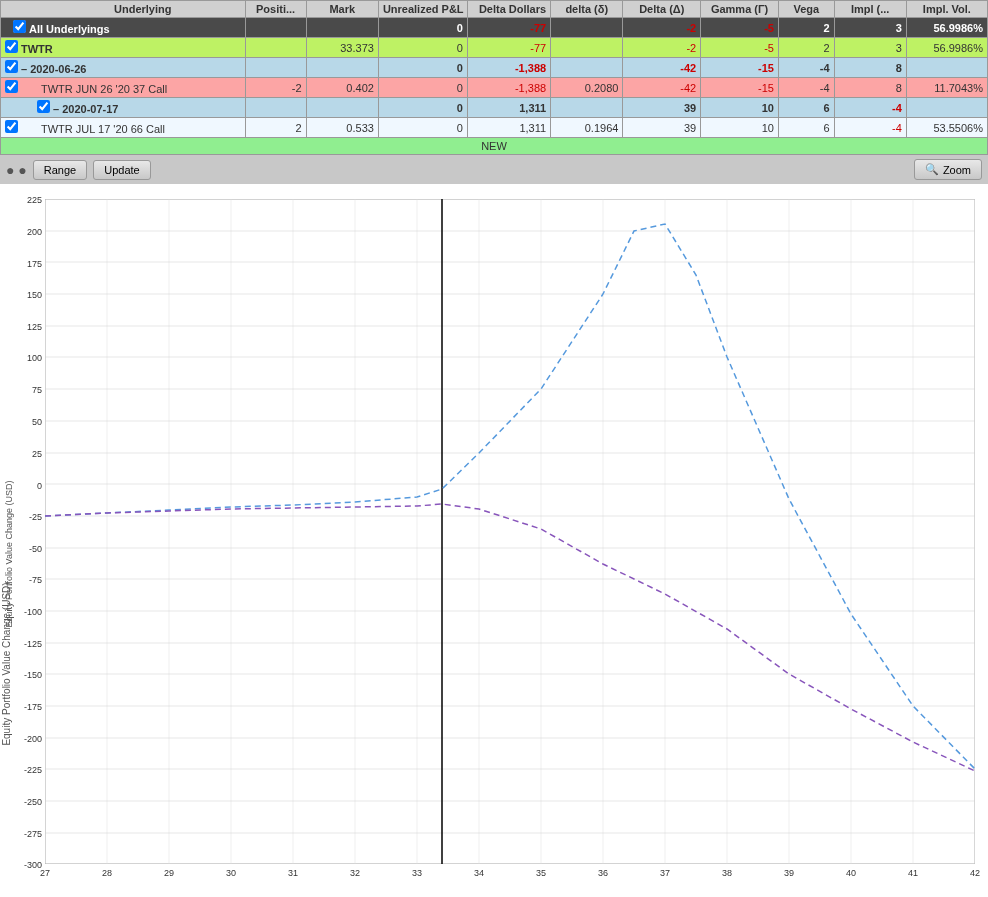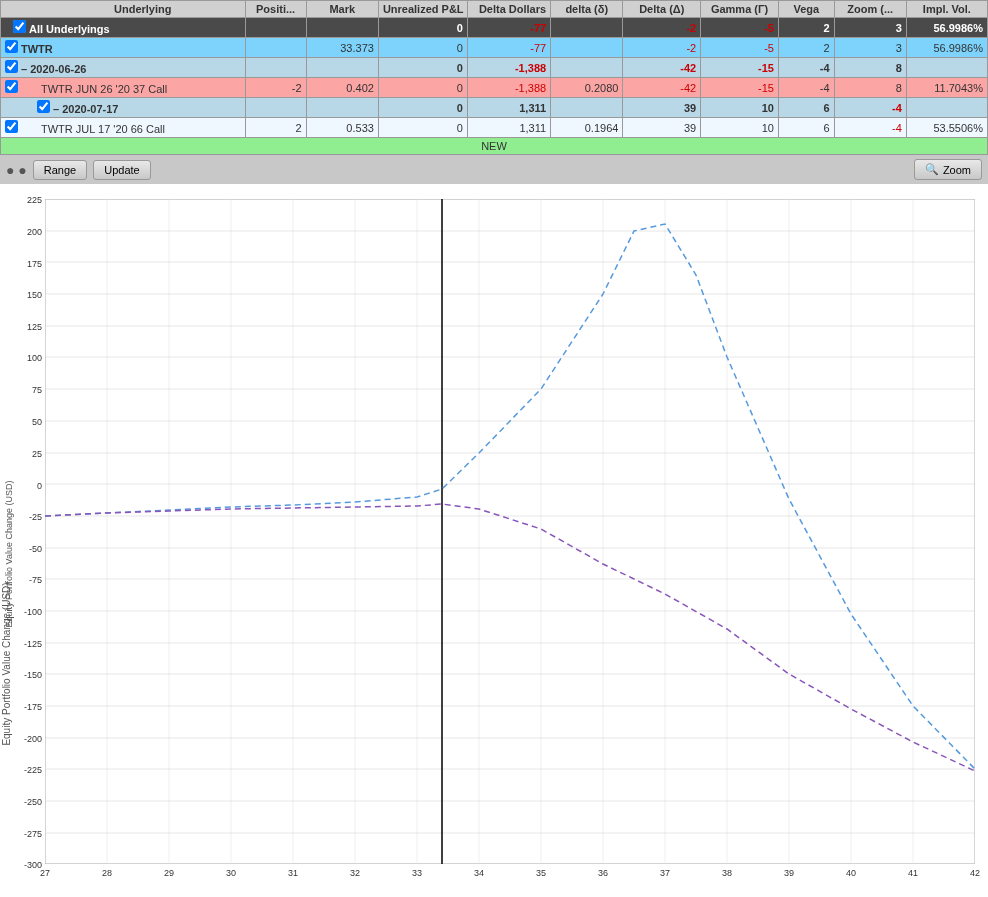--- a/index.html
+++ b/index.html
@@ -6,21 +6,21 @@
     body { font-family: Arial, sans-serif; font-size: 11px; background: #c8c8c8; overflow: hidden; }
 
     
     .table-container { width: 988px; overflow: hidden; }
     table { width: 100%; border-collapse: collapse; table-layout: fixed; }
     th, td { border: 1px solid #999; padding: 2px 4px; text-align: right; overflow: hidden; white-space: nowrap; }
     th { background: #d0d0d0; color: #333; font-weight: bold; text-align: center; }
     td:first-child { text-align: left; }
 
     .row-all { background: #4a4a4a; color: white; font-weight: bold; }
-    .row-twtr { background: #7dd3fc; color: #333; }
+    .row-twtr { background: #bef264; color: #333; }
     .row-exp1 { background: #b8d8e8; color: #333; font-weight: bold; }
     .row-option1 { background: #fca5a5; color: #333; margin-top: 23px; }
     .row-exp2 { background: #b8d8e8; color: #333; font-weight: bold; }
     .row-option2 { background: #f0f8ff; color: #333; }
     .row-new { background: #90ee90; color: #333; text-align: center; }
 
     .col-underlying { width: 220px; padding-left: 44px; }
     .col-position { width: 55px; }
     .col-mark { width: 65px; }
     .col-unreal { width: 80px; }
@@ -52,21 +52,21 @@
       <tr>
         <th class="col-underlying">Underlying</th>
         <th class="col-position">Positi...</th>
         <th class="col-mark">Mark</th>
         <th class="col-unreal">Unrealized P&amp;L</th>
         <th class="col-delta-dollars">Delta Dollars</th>
         <th class="col-delta-small">delta (δ)</th>
         <th class="col-delta-big">Delta (Δ)</th>
         <th class="col-gamma">Gamma (Γ)</th>
         <th class="col-vega">Vega</th>
-        <th class="col-theta">Zoom (...</th>
+        <th class="col-theta">Impl (...</th>
         <th class="col-impl">Impl. Vol.</th>
       </tr>
     </thead>
     <tbody id="table-body">
     <tr class="row-all">
           <td style="text-align: left; padding-left: 12px;"><input type="checkbox" checked="" style="margin-right: 3px;"><span>All Underlyings</span></td>
           <td></td>
           <td></td>
           <td>0</td>
           <td style="color: rgb(204, 0, 0);">-77</td>

